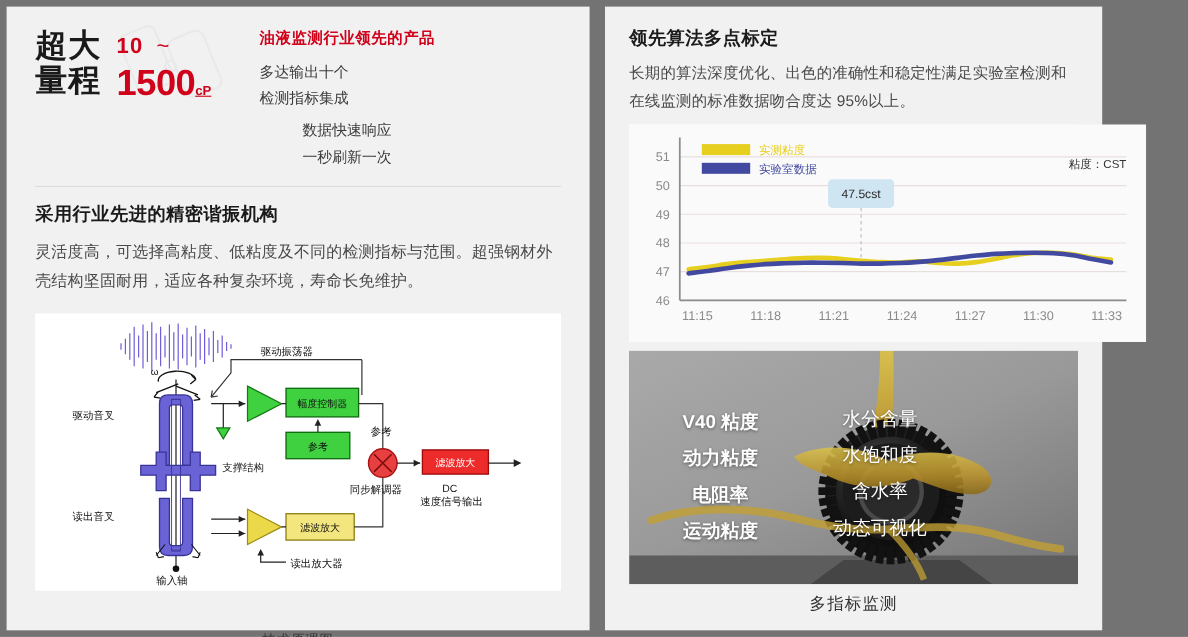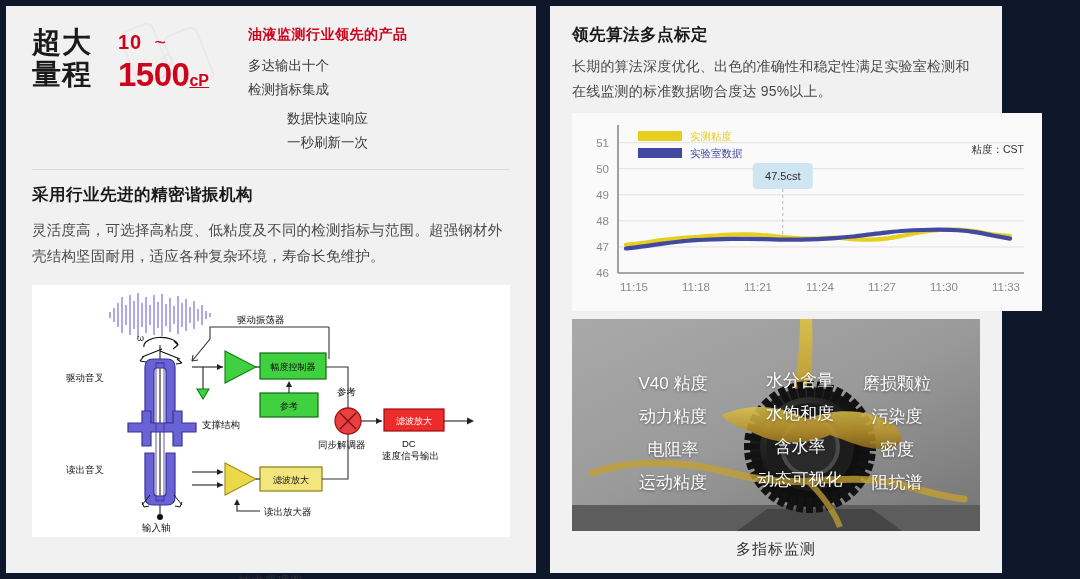--- a/index.html
+++ b/index.html
@@ -8,61 +8,61 @@
     background:#ffffff;
     font-family:"Liberation Sans","DejaVu Sans",sans-serif;
     overflow:hidden;
   }
   .page{
     width:1080px;height:579px;
     display:flex;
     box-sizing:border-box;
     padding:6px 6px 6px 6px;
     gap:14px;
-    background:#0f172a;
+    background:#737373;
   }
   .panel{
     background:#f1f1f1;
     box-sizing:border-box;
     position:relative;
   }
   .panel-left{width:530px;padding:18px 26px 0 26px;}
   .panel-right{width:452px;padding:18px 22px 0 22px;}
 
   
   .hero{display:flex;align-items:flex-start;}
   .hero-title{
     font-size:29px;font-weight:bold;color:#1a1a1a;
     line-height:1.12;letter-spacing:1px;
     margin-top:2px;
     white-space:nowrap;
   }
   .hero-range{
     position:relative;
-    margin-left:26px;margin-right:18px;
+    margin-left:14px;margin-right:18px;
     width:112px;
   }
   .hero-range .wm{
     position:absolute;left:2px;top:-4px;width:108px;height:74px;
     opacity:.55;pointer-events:none;
   }
   .rng-top{
     position:relative;
     color:#d0021b;font-weight:bold;font-size:20px;
     line-height:1;
     padding-top:8px;
     letter-spacing:1px;
   }
   .rng-top .tilde{font-weight:normal;margin-left:12px;}
   .rng-bot{
     position:relative;
     color:#d0021b;font-weight:bold;font-size:33px;
     line-height:1;margin-top:6px;letter-spacing:-0.5px;
   }
-  .rng-bot .unit{font-size:16px;font-weight:600;letter-spacing:0;text-decoration:underline;}
+  .rng-bot .unit{font-size:12px;font-weight:600;letter-spacing:0;text-decoration:underline;}
 
   .hero-right{flex:1;padding-top:2px;}
   .hero-lead{
     color:#d0021b;font-weight:bold;font-size:14px;
     letter-spacing:.5px;margin-bottom:10px;
   }
   .hero-cols{display:flex;align-items:stretch;font-size:13.5px;color:#3a3a3a;flex-direction:column;}
   .hero-col{line-height:1.75;}
   .hero-col.c1{width:120px;}
   .hero-col.c2{width:120px;text-align:right;}
@@ -112,21 +112,21 @@
   .photo-cap{
     text-align:center;font-size:15px;color:#333;
     padding-top:9px;letter-spacing:1px;
   }
   .ov-col{
     position:absolute;color:#ffffff;
     font-size:17px;line-height:1.95;text-align:center;
     text-shadow:0 1px 3px rgba(0,0,0,.45);
     white-space:nowrap;
   }
-  .ov-col.left{left:36px;top:48px;width:130px;}
+  .ov-col.left{left:18px;top:48px;width:130px;font-weight:bold;}
   .ov-col.mid{left:148px;top:45px;width:160px;}
   .ov-col.right{right:18px;top:48px;width:130px;}
 </style>
 </head>
 <body>
 
 <div class="page">
 
   <section class="panel panel-left">
 
@@ -449,23 +449,17 @@
         <div>动力粘度</div>
         <div>电阻率</div>
         <div>运动粘度</div>
       </div>
       <div class="ov-col mid">
         <div>水分含量</div>
         <div>水饱和度</div>
         <div>含水率</div>
         <div>动态可视化</div>
       </div>
-      <div class="ov-col right">
-        <div>磨损颗粒</div>
-        <div>污染度</div>
-        <div>密度</div>
-        <div>阻抗谱</div>
-      </div>
     </div>
 
     <div class="photo-cap">多指标监测</div>
   </section>
 </div>
 
 </body></html>

